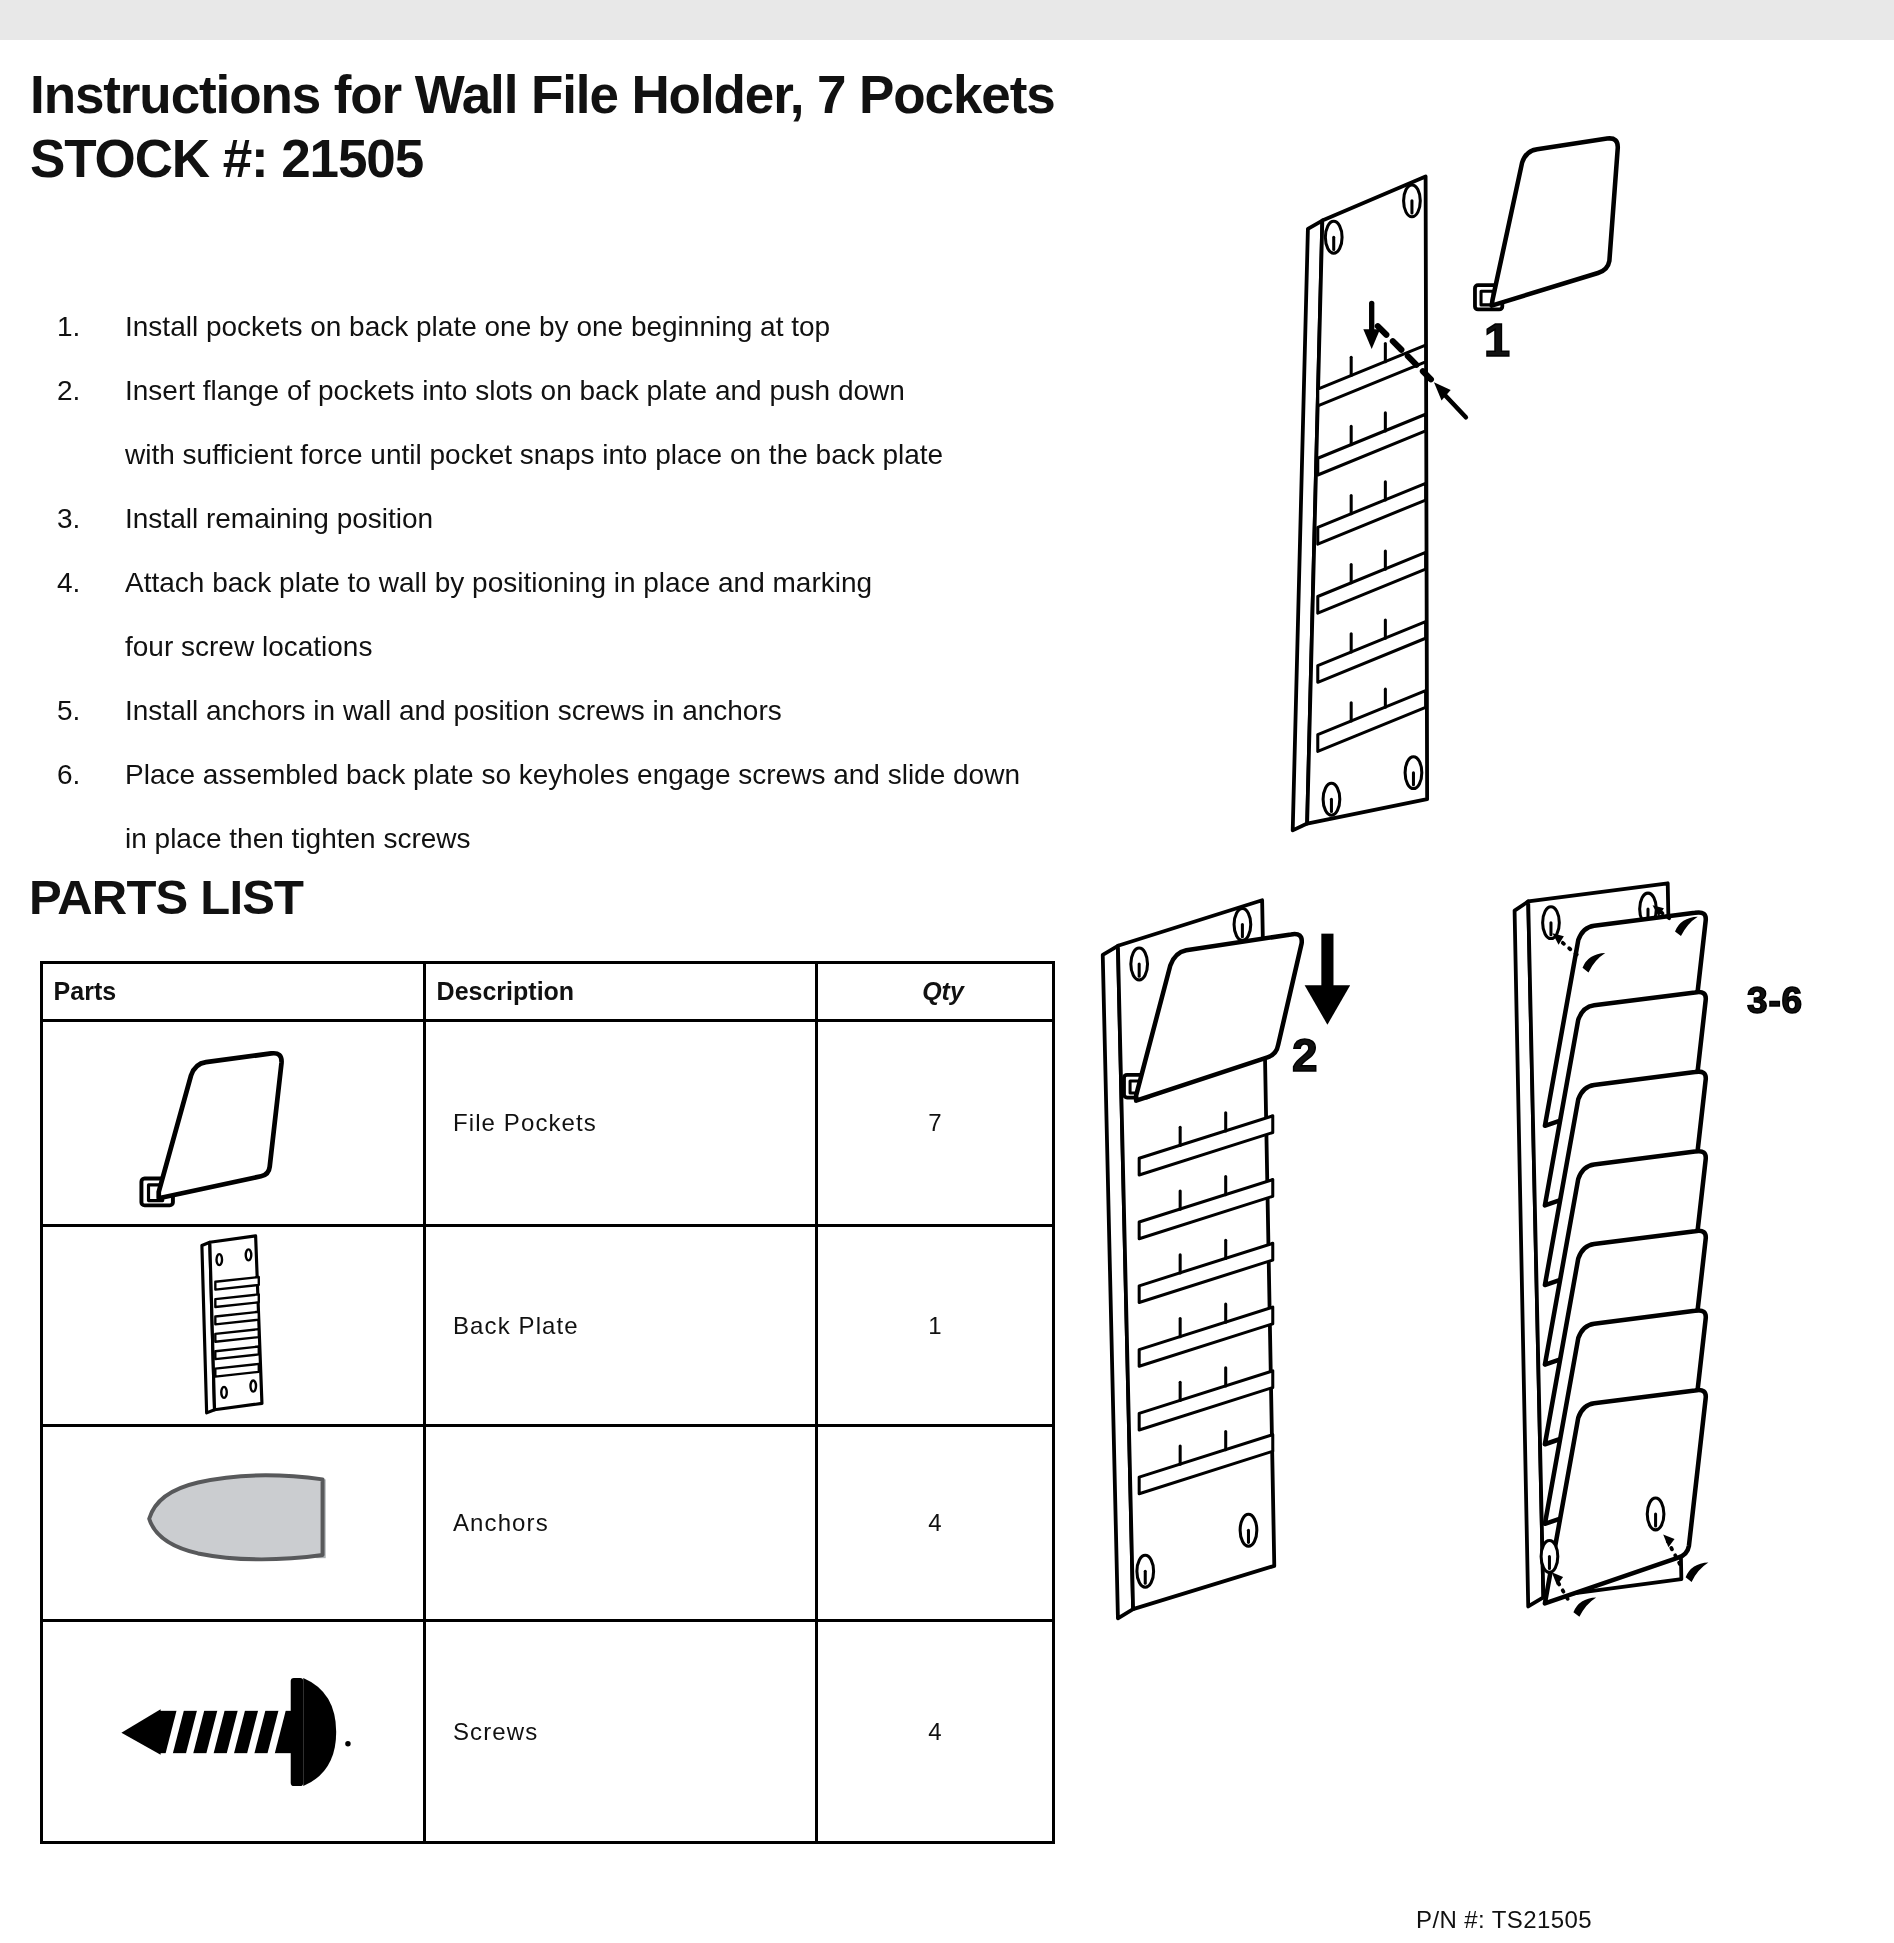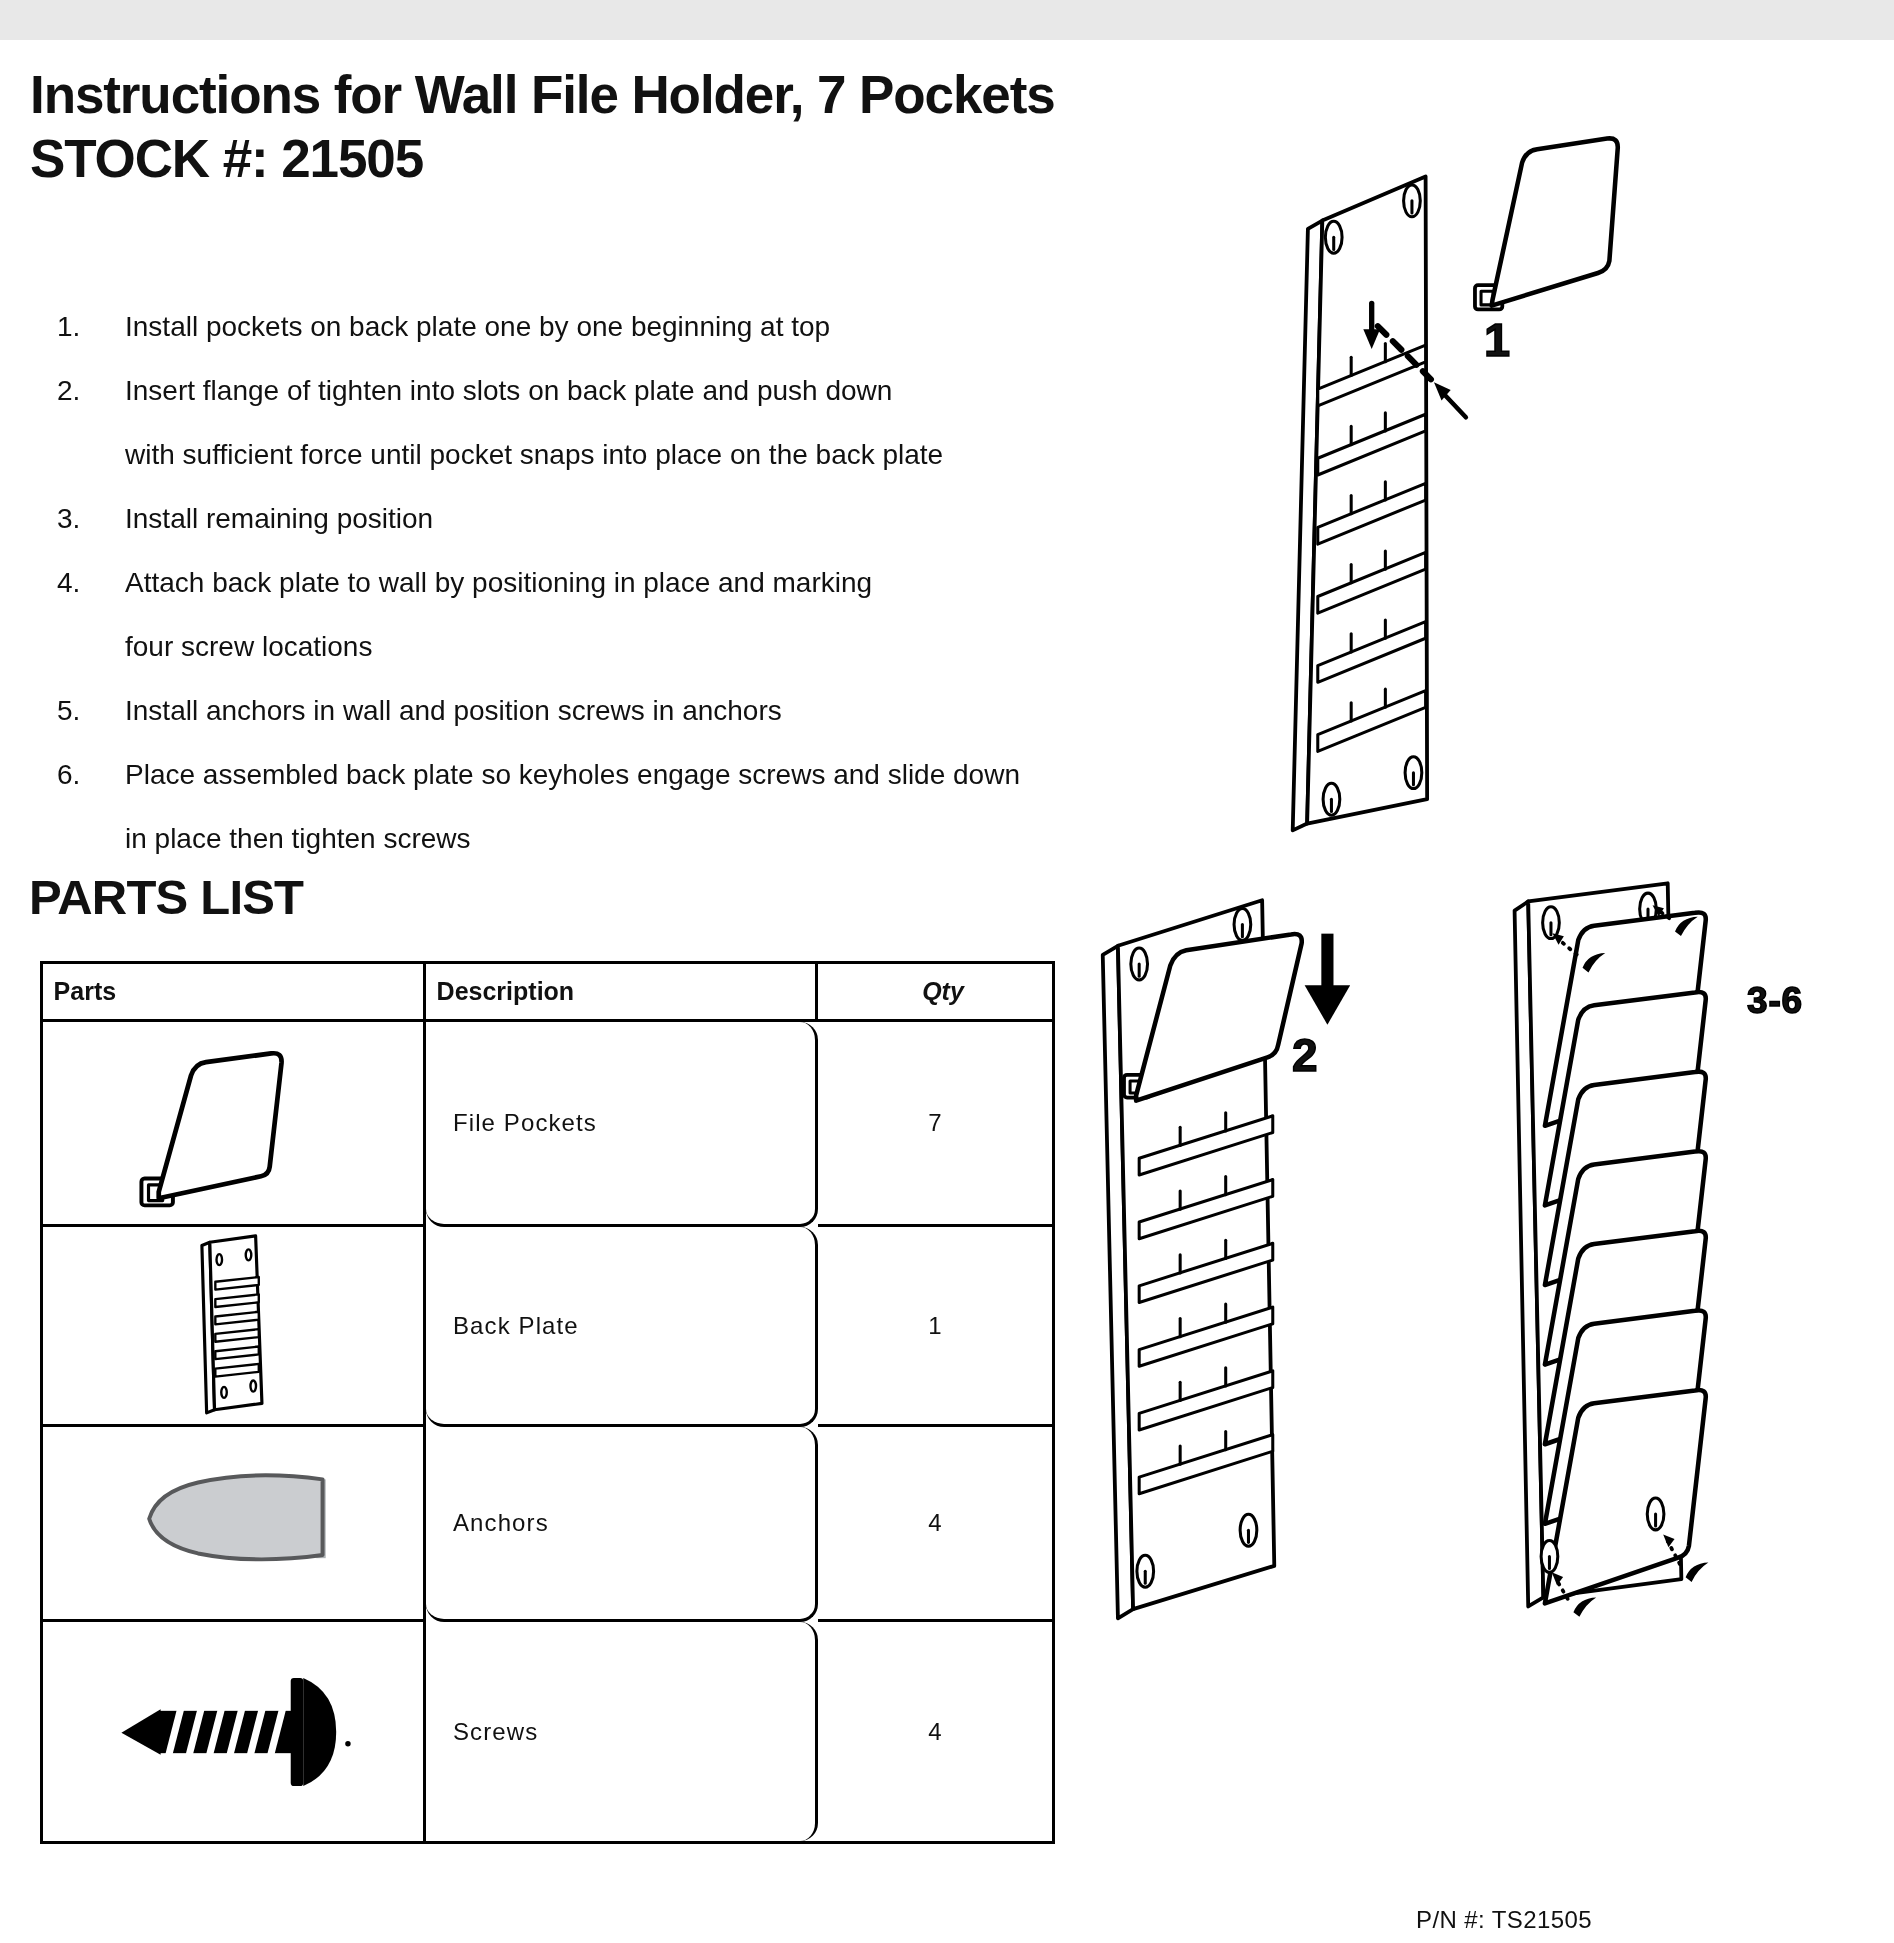--- a/index.html
+++ b/index.html
@@ -17,21 +17,21 @@
   .ptable { position:absolute; left:40px; top:921px; width:1015px; height:883px;
             display:grid; grid-template-columns:383px 392px 234px;
             grid-template-rows:58px 205px 200px 195px 219px;
             border:3px solid #000; box-sizing:border-box; background:#fff; }
   .pc { border-right:3px solid #000; border-bottom:3px solid #000; box-sizing:border-box;
         display:flex; align-items:center; overflow:hidden; }
   .pc.lastcol { border-right:none; }
   .pc.lastrow { border-bottom:none; }
   .pc.head { font-weight:bold; font-size:25px; padding-left:10.6px;text-align:center; }
   .pc.head.qtyh { justify-content:center; padding-left:16px;font-style:italic; }
-  .pc.desc { font-size:24px; padding-left:27px; letter-spacing:1.1px;border-radius:18px; }
+  .pc.desc { font-size:24px; padding-left:27px; letter-spacing:1.1px; }
   .pc.qty { font-size:24px; justify-content:center; }
   .pc.icon { justify-content:center; }
   .diagram { position:absolute; }
   .dlabel { position:absolute; font-weight:900; -webkit-text-stroke:1.5px #000; letter-spacing:0.8px; }
   .pn { position:absolute; left:1416px; top:1866px; font-size:24px; letter-spacing:0.4px; }
   svg .ln { stroke:#000; fill:none; stroke-linejoin:round; stroke-linecap:round; }
   svg .fw { fill:#fff; }
 </style>
 </head>
 <body>
@@ -43,21 +43,21 @@
     <div>STOCK #: 21505</div>
   </div>
 
   <div class="instructions">
     <div class="iline">
       <span class="inum">1.</span>
       <span class="itxt">Install pockets on back plate one by one beginning at top</span>
     </div>
     <div class="iline">
       <span class="inum">2.</span>
-      <span class="itxt">Insert flange of tighten into slots on back plate and push down</span>
+      <span class="itxt">Insert flange of pockets into slots on back plate and push down</span>
     </div>
     <div class="iline cont">
       <span class="itxt">with sufficient force until pocket snaps into place on the back plate</span>
     </div>
     <div class="iline">
       <span class="inum">3.</span>
       <span class="itxt">Install remaining position</span>
     </div>
     <div class="iline">
       <span class="inum">4.</span>

